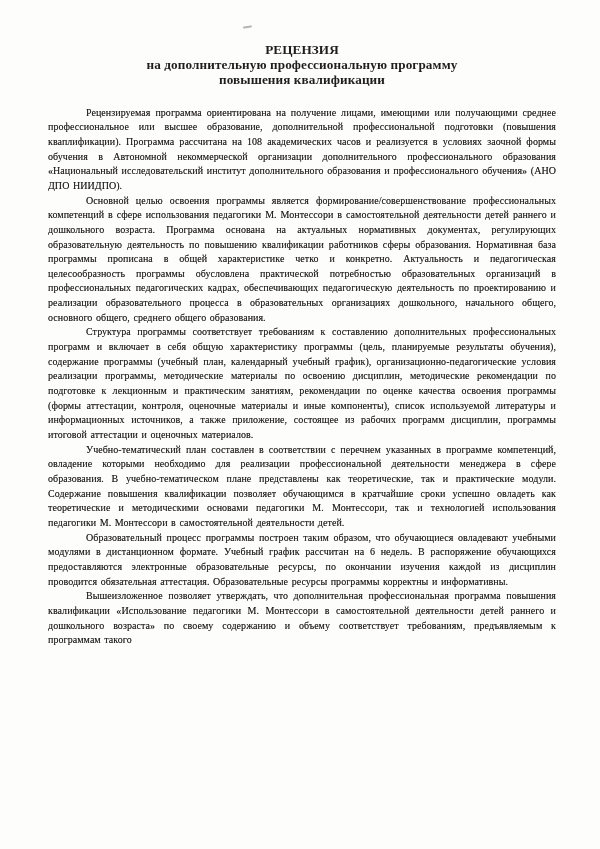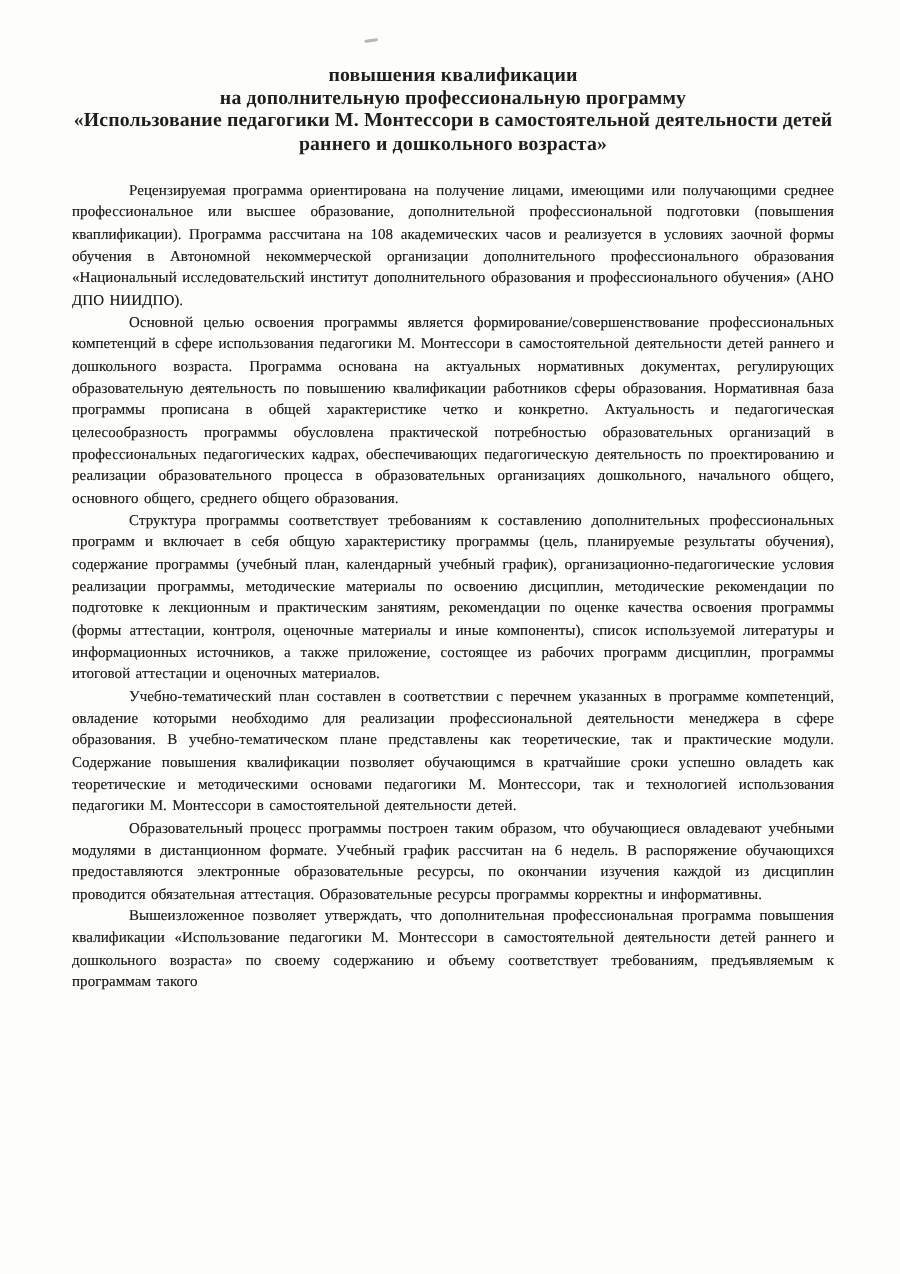--- a/index.html
+++ b/index.html
@@ -65,23 +65,23 @@
 </style>
 </head>
 <body>
 
 <div class="page">
   <div class="scan-speck"></div>
 
   <div class="content">
 
     <div class="title-block">
+      <span class="line">РЕЦЕНЗИЯ</span>
+      <span class="line">на дополнительную профессиональную программу</span>
       <span class="line">повышения квалификации</span>
-      <span class="line">на дополнительную профессиональную программу</span>
-      <span class="line">«Использование педагогики М. Монтессори в самостоятельной деятельности детей раннего и дошкольного возраста»</span>
     </div>
 
     <div class="body-text">
       <p>Рецензируемая программа ориентирована на получение лицами, имеющими или получающими среднее профессиональное или высшее образование, дополнительной профессиональной подготовки (повышения кваплификации). Программа рассчитана на 108 академических часов и реализуется в условиях заочной формы обучения в Автономной некоммерческой организации дополнительного профессионального образования «Национальный исследовательский институт дополнительного образования и профессионального обучения» (АНО ДПО НИИДПО).</p>
       <p>Основной целью освоения программы является формирование/совершенствование профессиональных компетенций в сфере использования педагогики М. Монтессори в самостоятельной деятельности детей раннего и дошкольного возраста. Программа основана на актуальных нормативных документах, регулирующих образовательную деятельность по повышению квалификации работников сферы образования. Нормативная база программы прописана в общей характеристике четко и конкретно. Актуальность и педагогическая целесообразность программы обусловлена практической потребностью образовательных организаций в профессиональных педагогических кадрах, обеспечивающих педагогическую деятельность по проектированию и реализации образовательного процесса в образовательных организациях дошкольного, начального общего, основного общего, среднего общего образования.</p>
       <p>Структура программы соответствует требованиям к составлению дополнительных профессиональных программ и включает в себя общую характеристику программы (цель, планируемые результаты обучения), содержание программы (учебный план, календарный учебный график), организационно-педагогические условия реализации программы, методические материалы по освоению дисциплин, методические рекомендации по подготовке к лекционным и практическим занятиям, рекомендации по оценке качества освоения программы (формы аттестации, контроля, оценочные материалы и иные компоненты), список используемой литературы и информационных источников, а также приложение, состоящее из рабочих программ дисциплин, программы итоговой аттестации и оценочных материалов.</p>
       <p>Учебно-тематический план составлен в соответствии с перечнем указанных в программе компетенций, овладение которыми необходимо для реализации профессиональной деятельности менеджера в сфере образования. В учебно-тематическом плане представлены как теоретические, так и практические модули. Содержание повышения квалификации позволяет обучающимся в кратчайшие сроки успешно овладеть как теоретические и методическими основами педагогики М. Монтессори, так и технологией использования педагогики М. Монтессори в самостоятельной деятельности детей.</p>
       <p>Образовательный процесс программы построен таким образом, что обучающиеся овладевают учебными модулями в дистанционном формате. Учебный график рассчитан на 6 недель. В распоряжение обучающихся предоставляются электронные образовательные ресурсы, по окончании изучения каждой из дисциплин проводится обязательная аттестация. Образовательные ресурсы программы корректны и информативны.</p>
       <p>Вышеизложенное позволяет утверждать, что дополнительная профессиональная программа повышения квалификации «Использование педагогики М. Монтессори в самостоятельной деятельности детей раннего и дошкольного возраста» по своему содержанию и объему соответствует требованиям, предъявляемым к программам такого</p>
     </div>

